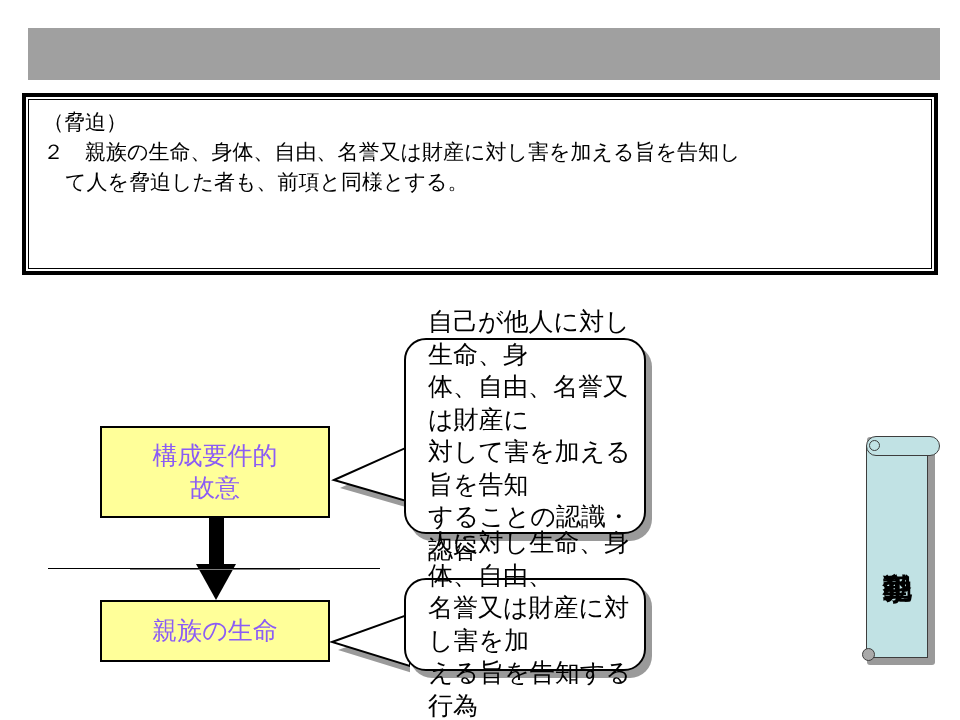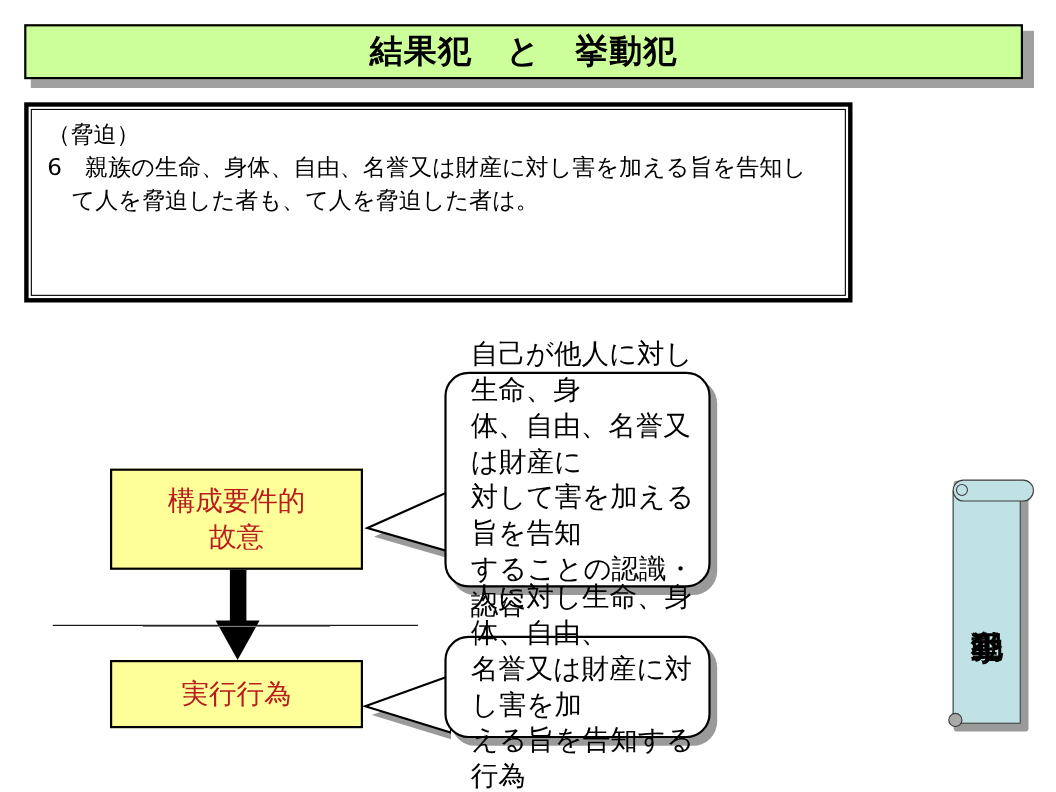--- a/index.html
+++ b/index.html
@@ -44,21 +44,21 @@
     font-weight: bold;
     color: #000000;
     letter-spacing: 1px;
     line-height: 1;
   }
 
   
   .law-outer {
     position: absolute;
     left: 22px; top: 93px;
-    width: 753px; height: 182px;
+    width: 916px; height: 182px;
     border: 4px solid #000000;
     box-sizing: border-box;
     background: #ffffff;
   }
   .law-inner {
     position: absolute;
     left: 2px; top: 2px;
     right: 2px; bottom: 2px;
     border: 1px solid #000000;
     box-sizing: border-box;
@@ -82,21 +82,21 @@
     background: #ffff99;
     border: 2px solid #000000;
     box-sizing: border-box;
     display: flex;
     align-items: center;
     justify-content: center;
     text-align: center;
   }
   .ybox-text {
     font-size: 25px;
-    color: #b91c1c;
+    color: #8b5cf6;
     line-height: 1.3;
   }
   #ybox-intent {
     left: 100px; top: 426px;
     width: 230px; height: 92px;
   }
   #ybox-act {
     left: 100px; top: 600px;
     width: 230px; height: 62px;
   }
@@ -241,47 +241,44 @@
     line-height: 1.22;
     letter-spacing: 2px;
   }
 </style>
 </head>
 <body>
 
 <div class="slide">
 
   <div class="title-shadow"></div>
-  <div class="title-box">
-    <span class="title-text">結果犯　と　挙動犯</span>
-  </div>
 
   <div class="law-outer">
     <div class="law-inner">
       <div class="law-line">（脅迫）</div>
-      <div class="law-line">6　親族の生命、身体、自由、名誉又は財産に対し害を加える旨を告知し</div>
-      <div class="law-line indent">て人を脅迫した者も、て人を脅迫した者は。</div>
+      <div class="law-line">２　親族の生命、身体、自由、名誉又は財産に対し害を加える旨を告知し</div>
+      <div class="law-line indent">て人を脅迫した者も、前項と同様とする。</div>
     </div>
   </div>
 
   <div class="ybox" id="ybox-intent">
     <span class="ybox-text" style="white-space:pre-line;">構成要件的
 故意</span>
   </div>
 
   <div class="arrow-wrap">
     <div class="arrow-stem"></div>
     <div class="arrow-head"></div>
   </div>
 
   <div class="hline"></div>
   <div class="hline-gray"></div>
 
   <div class="ybox" id="ybox-act">
-    <span class="ybox-text">実行行為</span>
+    <span class="ybox-text">親族の生命</span>
   </div>
 
   <div class="tail" id="tail-intent">
     <svg width="92" height="80" viewBox="0 0 92 80">
       <polygon points="16,40 92,6 92,62" fill="#9a9a9a" transform="translate(6,8)"></polygon>
       <polygon points="16,40 92,6 92,62" fill="#ffffff" stroke="#000000" stroke-width="2"></polygon>
     </svg>
   </div>
 
   <div class="callout" id="callout-intent">

